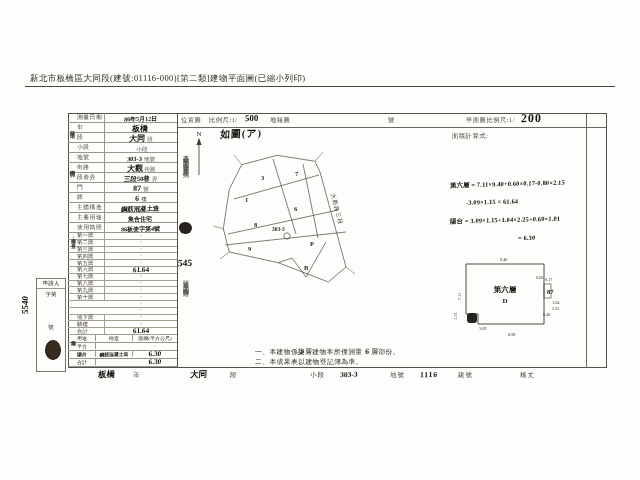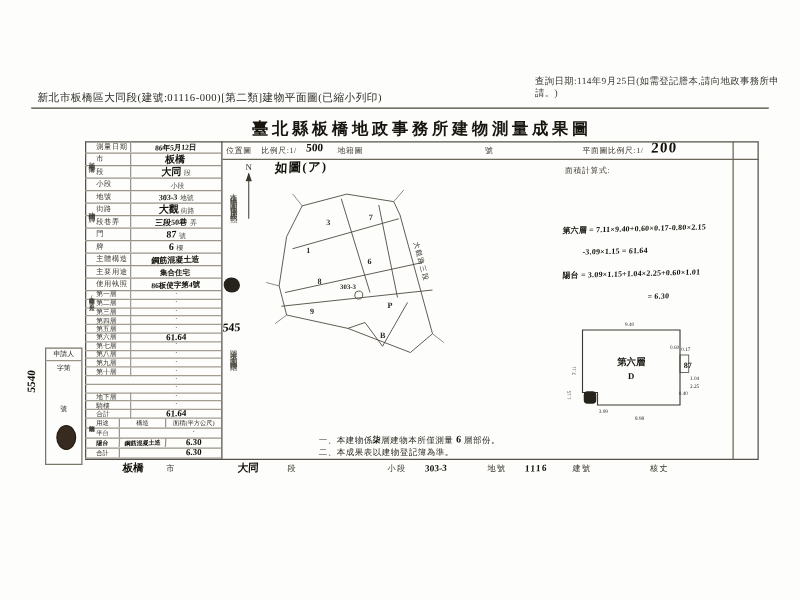--- a/index.html
+++ b/index.html
@@ -66,25 +66,23 @@
   .ft-v{font-size:8.5px;}
 
   svg text{font-family:"Liberation Serif",serif;fill:#2d2a23;}
   svg .hand{font-weight:bold;fill:#14110a;}
 </style>
 </head>
 <body>
 
 <div id="page">
 
-  <div class="abs query-date">查詢日期:114年9月25日(如需登記謄本,請向地政事務所申請。)</div>
   <div class="abs sub-line">新北市板橋區大同段(建號:01116-000)[第二類]建物平面圖(已縮小列印)</div>
   <div class="abs rule"></div>
 
-  <div class="abs form-title">臺北縣板橋地政事務所建物測量成果圖</div>
   <div class="abs form-box"></div>
   <div class="abs vline" style="left:586px;top:113px;height:255px;"></div>
   <div class="abs hline" style="left:178px;top:127px;width:429px;"></div>
 
   <span class="abs fh" style="left:181px;top:116px;">位置圖</span>
   <span class="abs fh" style="left:209px;top:116px;">比例尺:1/</span>
   <span class="abs hw" style="left:245px;top:113px;font-size:9px;">500</span>
   <span class="abs fh" style="left:270px;top:116px;">地籍圖</span>
   <span class="abs fh" style="left:388px;top:116px;">號</span>
   <span class="abs fh" style="left:466px;top:116px;">平面圖比例尺:1/</span>

